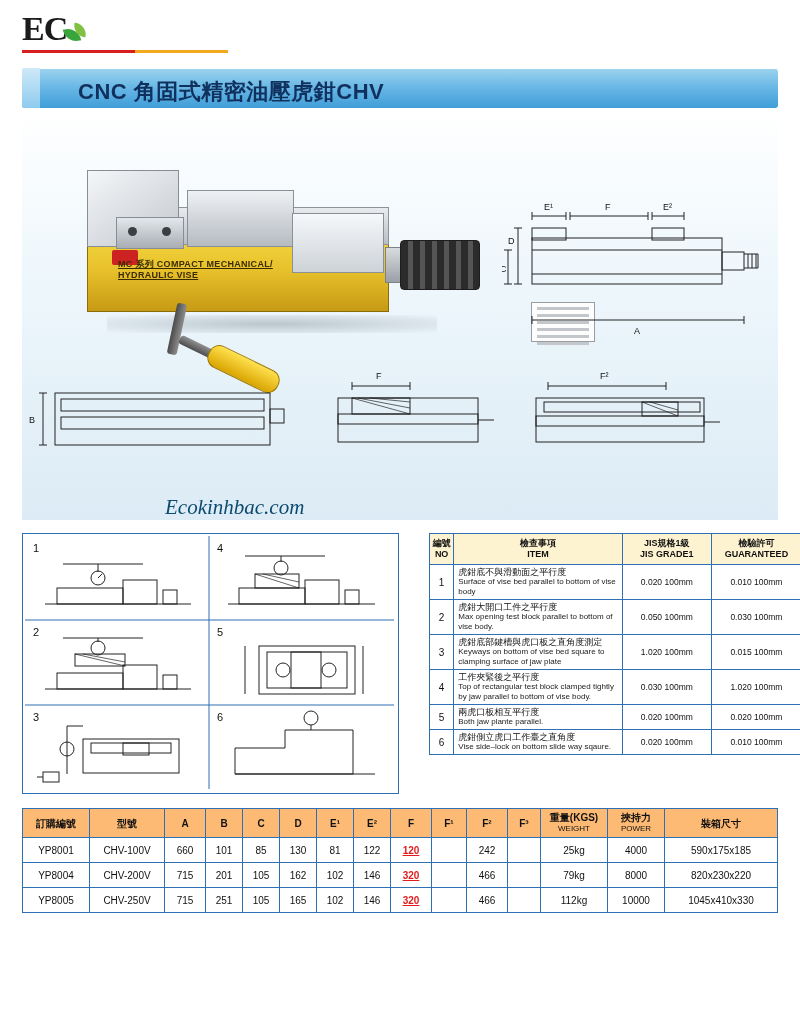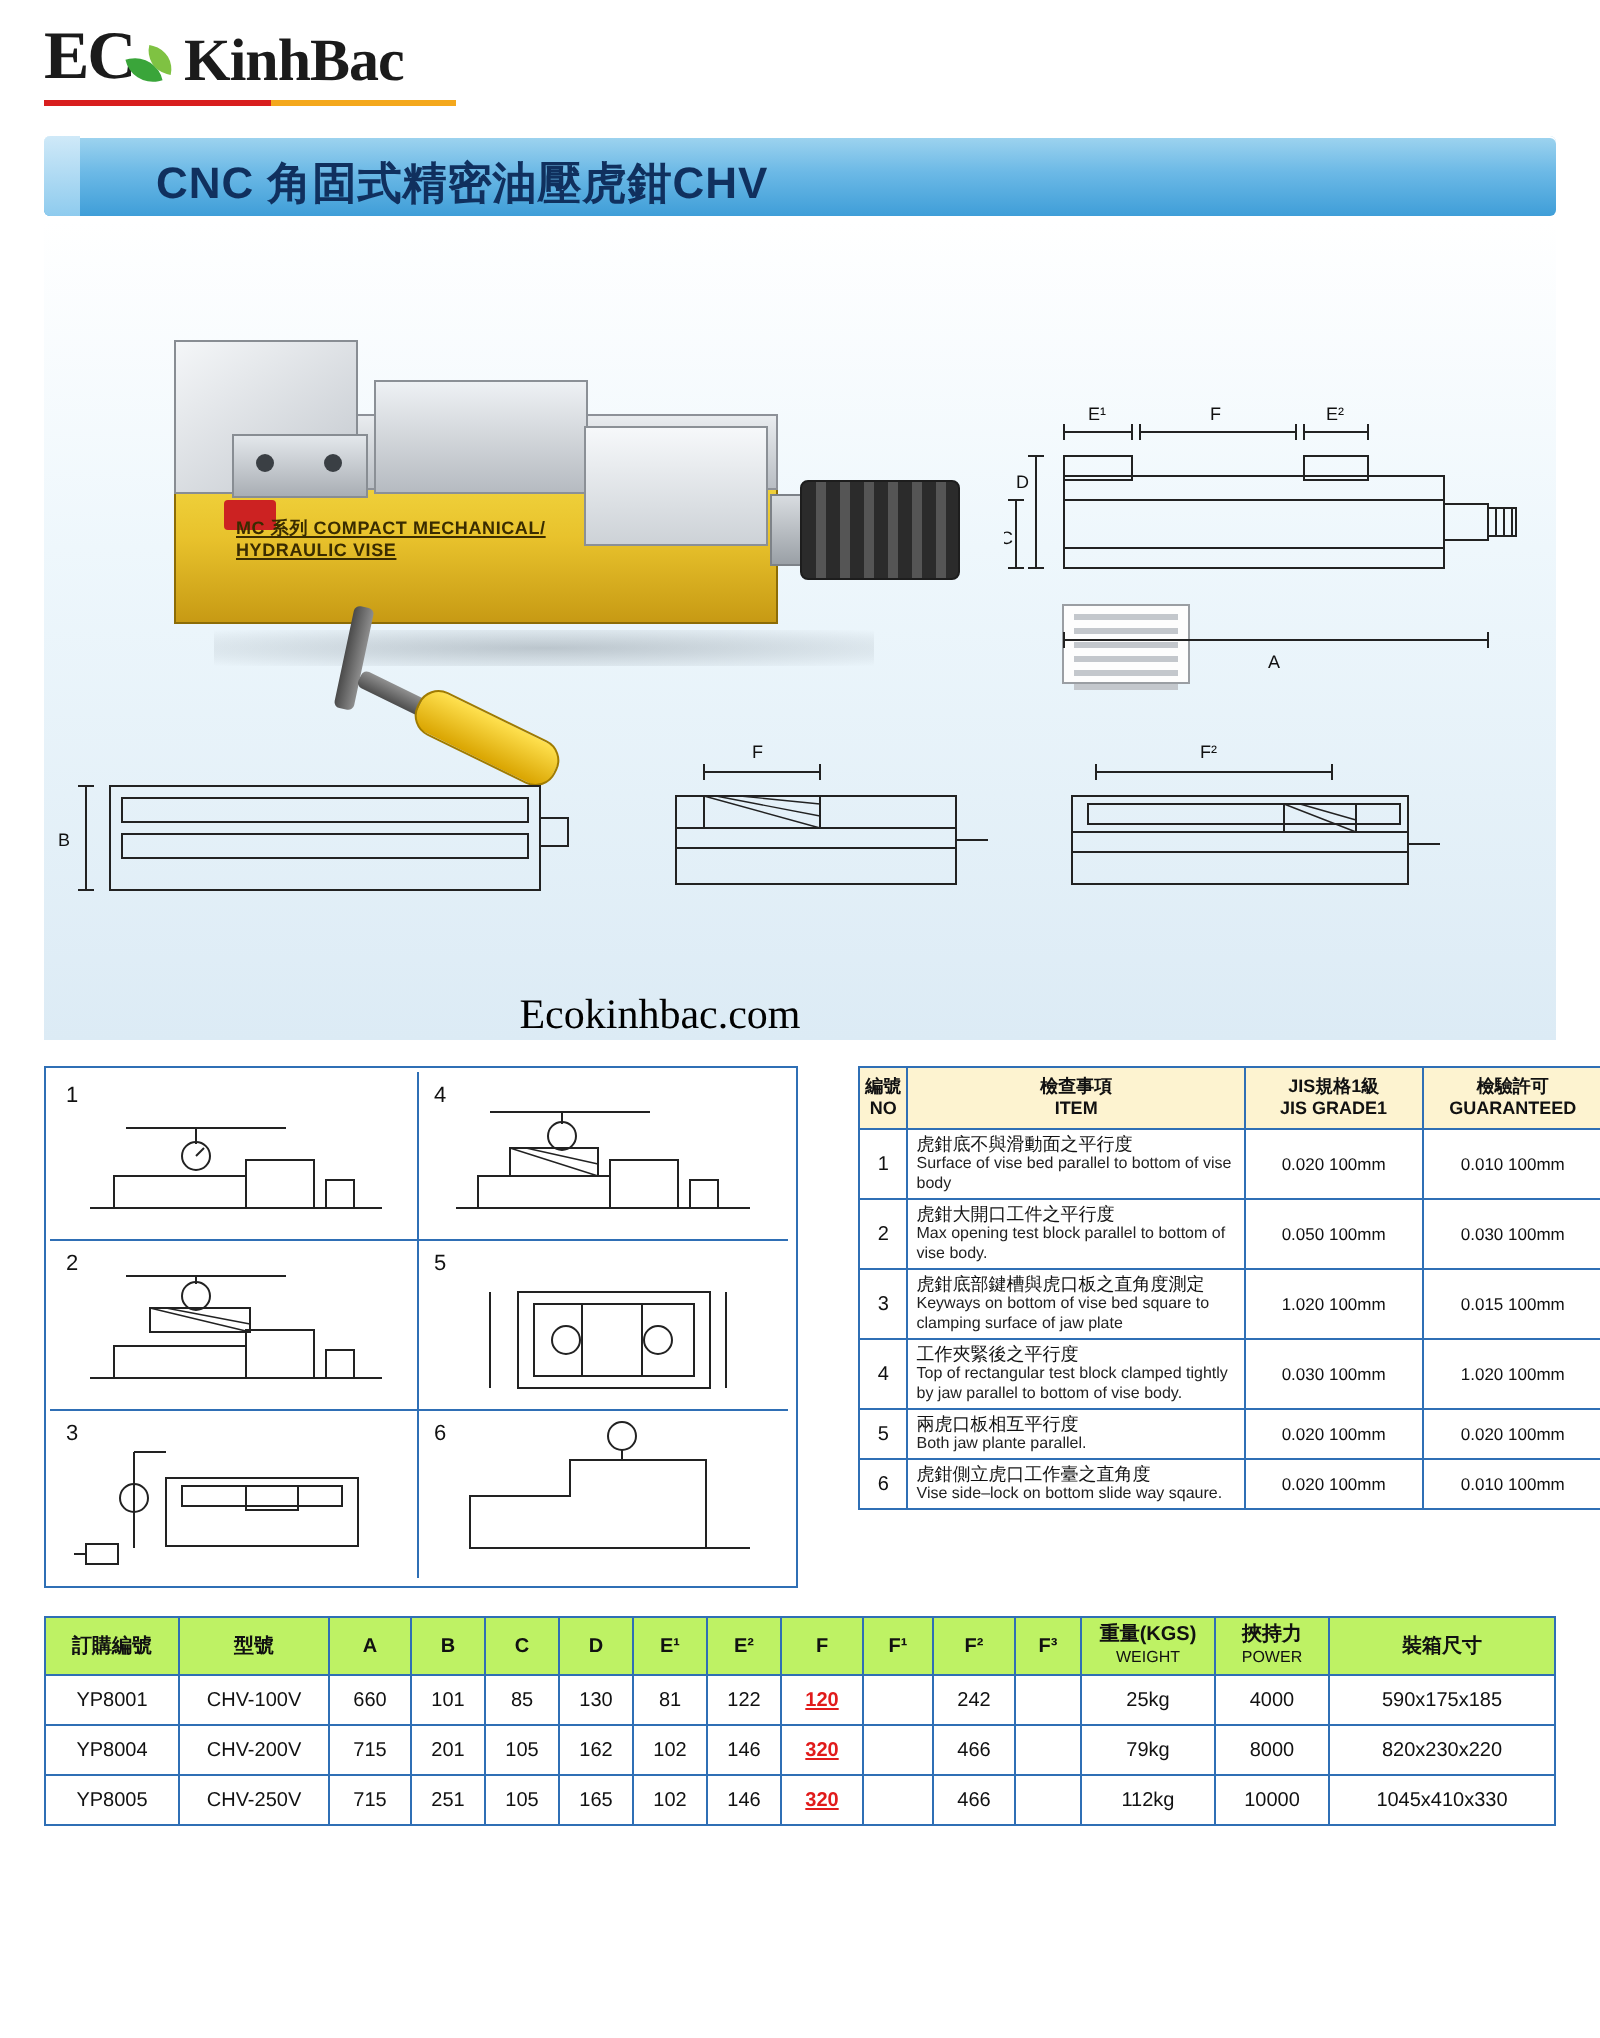--- a/index.html
+++ b/index.html
@@ -61,23 +61,22 @@
 
   
   .photo-area{
     position:absolute;left:22px;top:110px;width:756px;height:410px;
     background:linear-gradient(to bottom,#ffffff 0%,#eef7fc 40%,#dcebf5 100%);
   }
 
   
   .watermark{
     position:absolute;left:165px;top:495px;width:330px;
-    text-align:center;
     font-family:"Liberation Serif", serif;
-    font-size:21px;color:#000000;
+    font-style:italic;font-size:21px;color:#0c4a6e;
   }
 
   
   .vise{position:absolute;left:45px;top:25px;width:420px;height:300px;}
   .v-body{
     position:absolute;left:20px;top:105px;width:300px;height:70px;
     background:linear-gradient(to bottom,#f0d23c 0%,#e8c22c 40%,#c79a14 100%);
     border:1px solid #8c6c06;
   }
   .v-body-txt{
@@ -192,36 +191,35 @@
     position:absolute;left:22px;top:808px;width:756px;
     font-size:10px;color:#111;
   }
   .spec-table th,.spec-table td{
     border:1px solid #2f6fb5;
     text-align:center;
     padding:3px 2px;
     height:18px;
   }
   .spec-table thead th{
-    background:#bef264;font-size:10px;font-weight:bold;line-height:11px;text-align:center;
+    background:#fdba74;font-size:10px;font-weight:bold;line-height:11px;text-align:center;
   }
   .spec-table thead th .sub{display:block;font-size:8px;font-weight:normal;}
   .spec-table td.hl{color:#e11b1b;font-weight:bold;text-decoration:underline;}
   .spec-table td.lbl{font-size:10px;}
 </style>
 </head>
 <body>
 
 <div class="logo">
   <span class="logo-eco">EC</span>
   <span class="logo-leaf">
     <span class="l1"></span>
       <span class="l2"></span>
   </span>
-  <span class="logo-kinhbac">KinhBac</span>
   <span class="logo-underline"></span>
 </div>
 
 <div class="title-bar">
   <span class="title-text">CNC  角固式精密油壓虎鉗CHV</span>
 </div>
 
 <div class="photo-area">
 
   <div class="vise">

